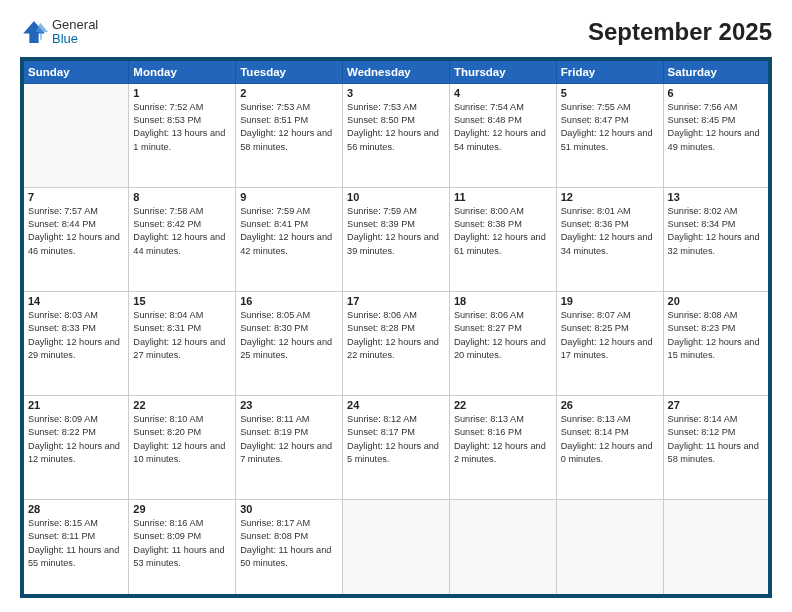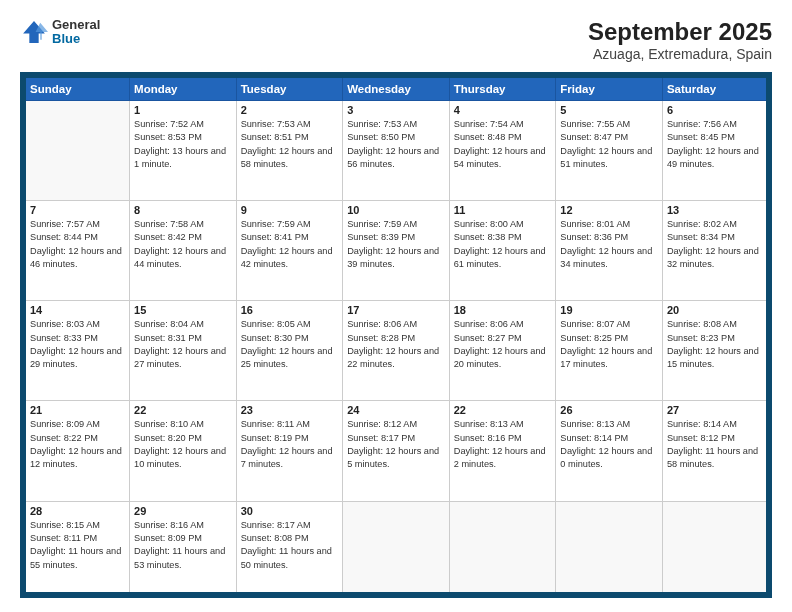--- a/index.html
+++ b/index.html
@@ -25,21 +25,21 @@
     }
     .logo {
       display: flex;
       align-items: center;
       gap: 0;
     }
     .logo-text {
       display: flex;
       flex-direction: column;
       font-size: 13px;
-      font-weight: bold;
+      font-weight: normal;
       line-height: 1.1;
     }
     .logo-general { color: #333; }
     .logo-blue { color: #0369a1; }
     .logo-icon {
       width: 28px;
       height: 28px;
       margin-right: 4px;
     }
     .title-block {
@@ -49,21 +49,21 @@
       font-size: 24px;
       font-weight: bold;
       color: #222;
     }
     .title-location {
       font-size: 14px;
       color: #444;
     }
     .calendar {
       flex: 1;
-      border: 6px solid #0c4a6e;
+      border: 4px solid #0c4a6e;
       border-collapse: collapse;
       width: 100%;
       table-layout: fixed;
     }
     .calendar th {
       background: #2266bb;
       color: #fff;
       font-size: 11.5px;
       font-weight: bold;
       padding: 5px 4px;
@@ -105,21 +105,20 @@
         <polygon points="18,4 32,20 24,20 24,32 12,32 12,20 4,20" fill="#2266bb"></polygon>
         <polygon points="26,6 36,18 28,18 28,28 26,28 26,18 20,18" fill="#5599dd" opacity="0.7"></polygon>
       </svg>
       <div class="logo-text">
         <span class="logo-general">General</span>
         <span class="logo-blue">Blue</span>
       </div>
     </div>
     <div class="title-block">
       <div class="title-month">September 2025</div>
-      <div class="title-location">Azuaga, Extremadura, Spain</div>
     </div>
   </div>
 
   <table class="calendar">
     <thead>
       <tr>
       <th>Sunday</th>
           <th>Monday</th>
           <th>Tuesday</th>
           <th>Wednesday</th>

